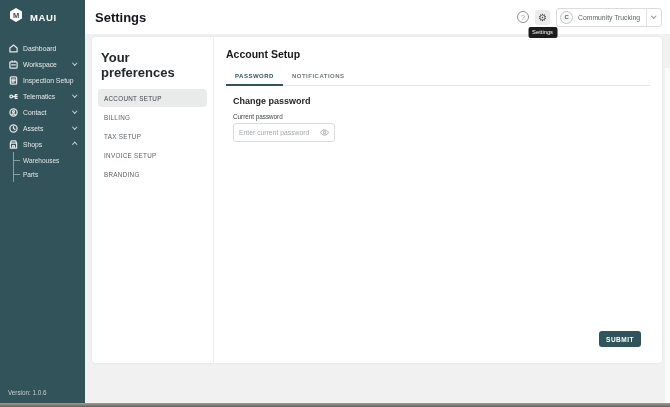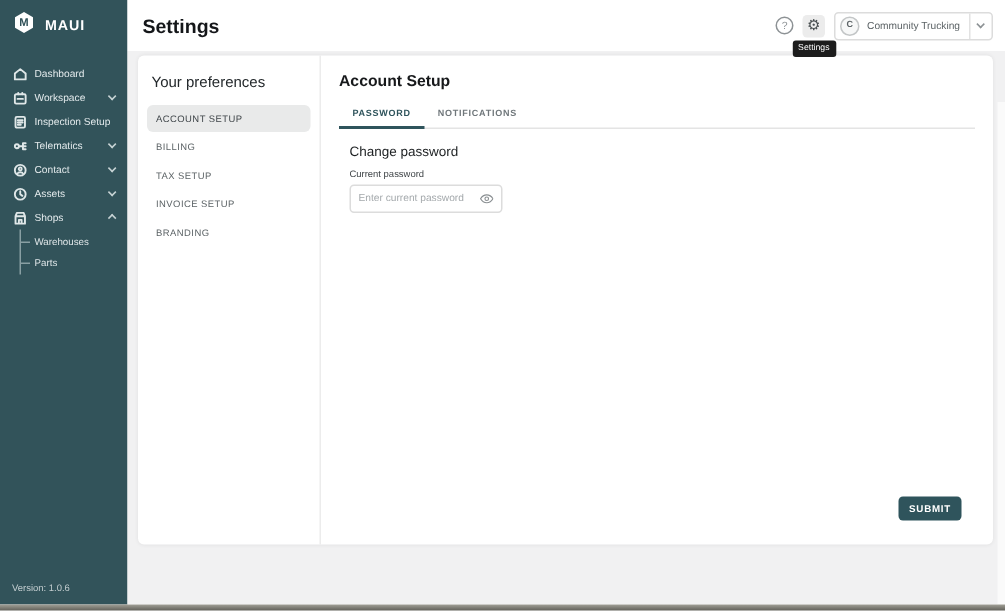--- a/index.html
+++ b/index.html
@@ -54,33 +54,33 @@
   .pill-sep { width:1px; align-self:stretch; background:#e2e2e2; }
   .pill-caret { width:14px; display:flex; align-items:center; justify-content:center; }
   .caret { width:3.5px; height:3.5px; border-right:1px solid #8d9295;
     border-bottom:1px solid #8d9295; transform:rotate(45deg); margin-top:-2px; }
 
   
   #content-bg { position:absolute; top:34px; left:0; right:0; bottom:0; background:#f1f1f2; }
   #card { position:absolute; left:7px; top:3px; width:570px; height:326px;
     background:#fff; border-radius:4px; box-shadow:0 0 3px rgba(0,0,0,.07); display:flex; }
   #prefs { width:122px; border-right:1px solid #ececec; padding:10px 6px; }
-  .prefs-header { font-size:10px; font-weight:normal; color:#23282b; margin:3px 3px 9px 3px; }
+  .prefs-header { font-size:13px; font-weight:bold; color:#23282b; margin:3px 3px 9px 3px; }
   .pref-item { font-size:6.3px; letter-spacing:.3px; color:#5c6366; padding:5.5px 6px;
     margin-bottom:1px; border-radius:4px; cursor:pointer; }
   .pref-item.selected { background:#e9eaea; color:#3f4549; }
 
   #panel { flex:1; padding:9px 12px; }
   .panel-title { font-size:10.5px; font-weight:bold; color:#17191b; margin-top:2px; }
   .tabs { margin-top:9px; display:flex; border-bottom:1px solid #e4e4e4; }
   .tab { padding:4px 9px 5px 9px; font-size:6px; font-weight:bold; letter-spacing:.5px;
     color:#70777b; margin-bottom:-1px; cursor:pointer; border-bottom:2px solid transparent; }
   .tab.active { color:#2f545c; border-bottom:2px solid #2f545c; }
   .section { margin:10px 0 0 7px; }
-  .section-title { font-size:9px; font-weight:normal; color:#1d2022; }
+  .section-title { font-size:9px; font-weight:bold; color:#1d2022; }
   .field-label { display:block; font-size:6.3px; color:#3f4447; margin-top:7px; }
   .input-wrap { margin-top:3px; width:102px; height:19px; border:1px solid #dcdcdc;
     border-radius:3px; display:flex; align-items:center; padding:0 5px; background:#fff; }
   .input-wrap input { border:none; outline:none; flex:1; font-size:6.8px; color:#333;
     width:100%; background:transparent; font-family:"Liberation Sans", sans-serif; }
   .input-wrap input::placeholder { color:#a4a9ac; }
   .eye-btn { border:none; background:none; display:flex; cursor:pointer; padding:0; }
   .submit-btn { position:absolute; right:21px; bottom:16px; background:#2f545c;
     color:#fff; font-size:6.5px; font-weight:bold; letter-spacing:.5px;
     padding:4.5px 7px; border:none; border-radius:3px; cursor:pointer;

